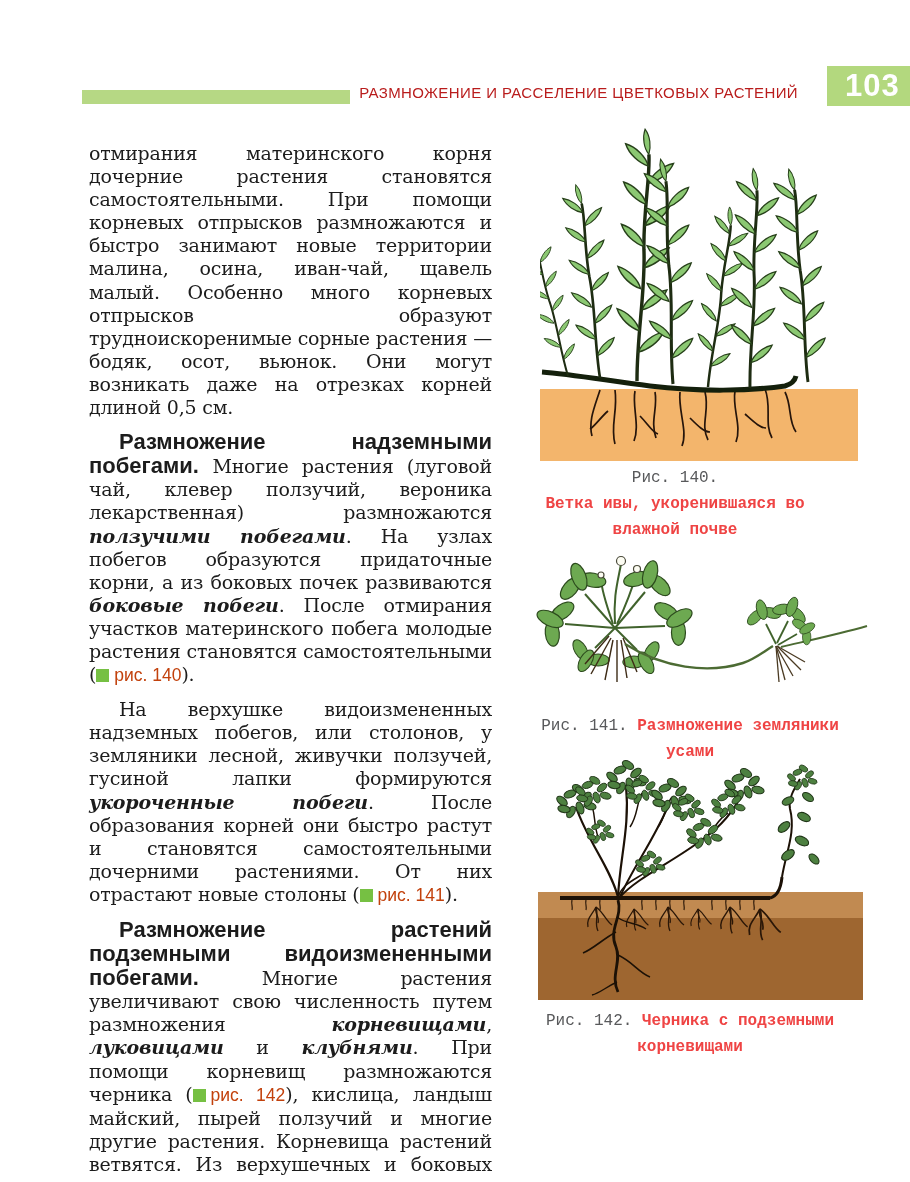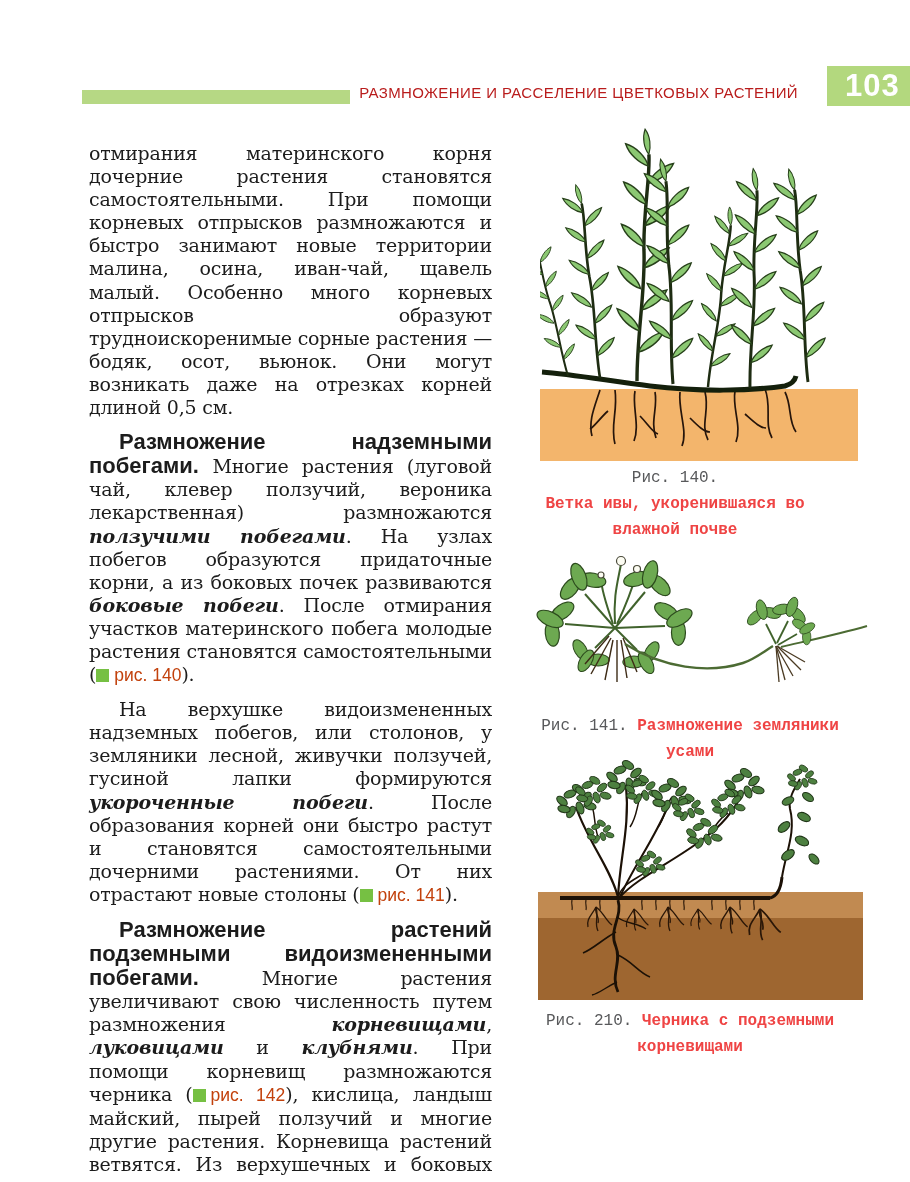--- a/index.html
+++ b/index.html
@@ -249,16 +249,16 @@
       <use href="#lfb" transform="translate(264,84) rotate(25) scale(1.15)"></use>
       <use href="#lfb" transform="translate(246,70) rotate(-40) scale(1.1)"></use>
       <use href="#lfb" transform="translate(266,60) rotate(25) scale(1.1)"></use>
       <use href="#lfb" transform="translate(250,44) rotate(-25)"></use>
       <use href="#lfb" transform="translate(270,40) rotate(35)"></use>
       <use href="#lfb" transform="translate(276,102) rotate(45)"></use>
       <use href="#clu" transform="translate(264,22) scale(0.75)"></use>
     </svg>
   </div>
   <figcaption class="figcap" id="cap142">
-    <span>Рис. 210. </span><span class="cap-bold">Черника с подземными корневищами</span>
+    <span>Рис. 142. </span><span class="cap-bold">Черника с подземными корневищами</span>
   </figcaption>
 
 </div>
 
 </body></html>

